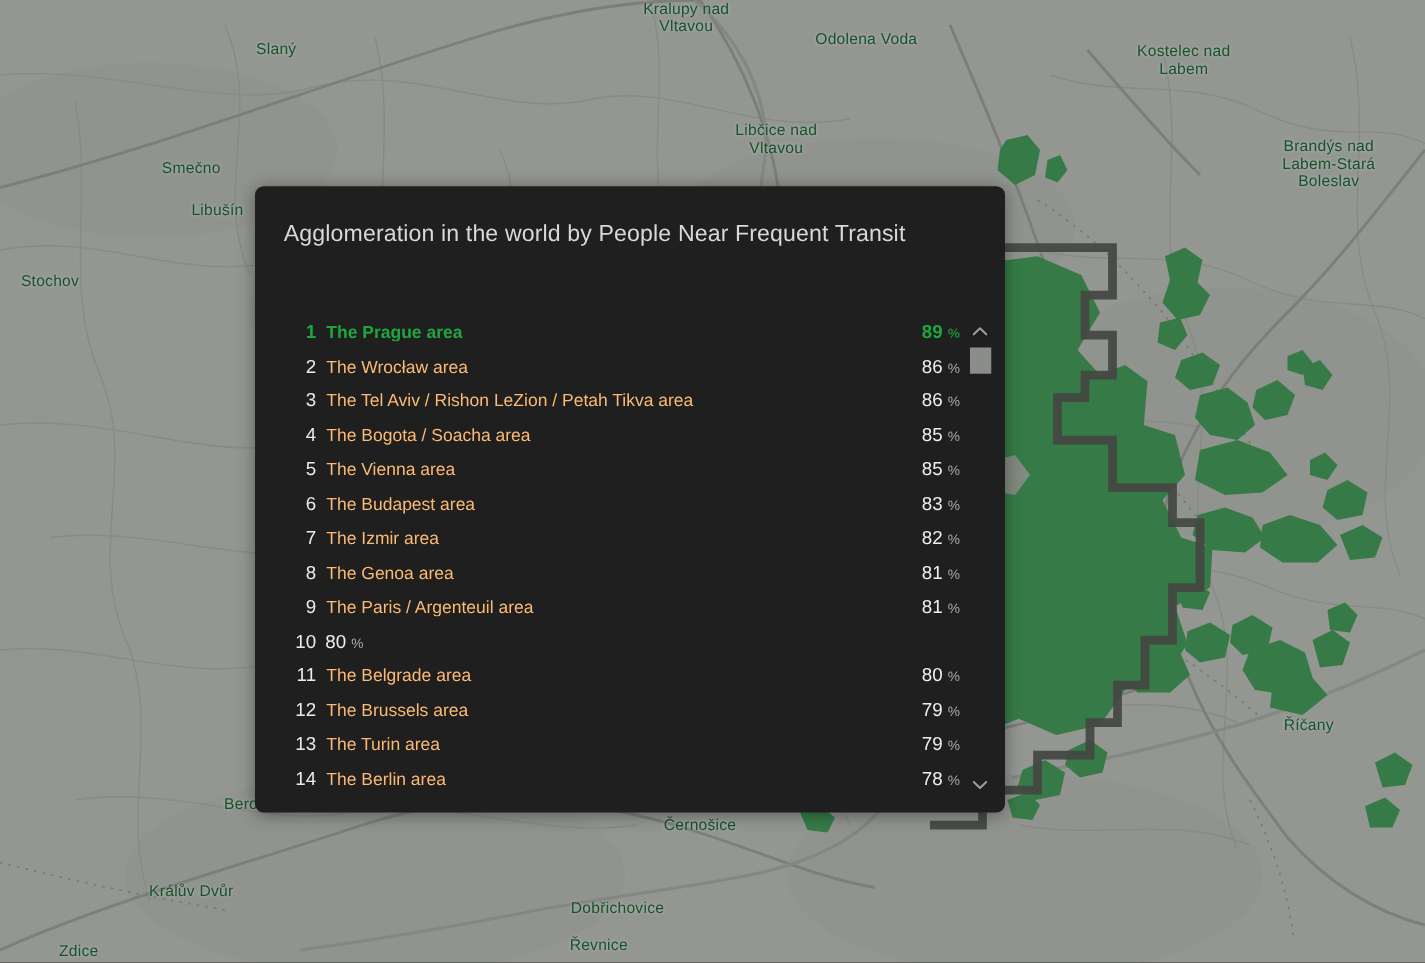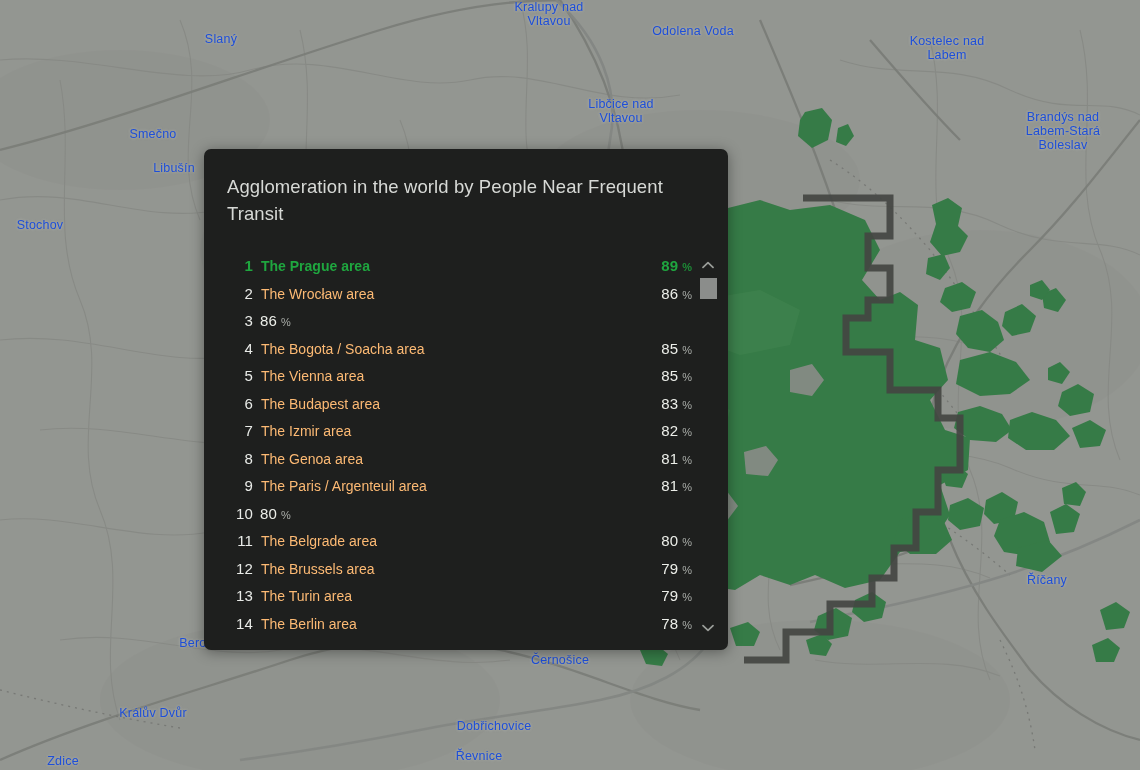--- a/index.html
+++ b/index.html
@@ -32,37 +32,37 @@
   
   #map-scrim {
     position: absolute;
     inset: 0;
     background: rgba(30,34,30,0.26);
     pointer-events: none;
   }
 
   .map-label {
     position: absolute;
-    color: #1d4ed8;
+    color: #14532d;
     font-size: 12.5px;
     line-height: 14px;
     letter-spacing: 0.2px;
     text-align: center;
     transform: translate(-50%, 0);
     white-space: pre;
     text-shadow: 0 0 3px rgba(200,202,198,0.75);
     pointer-events: none;
   }
 
   
   #panel {
     position: absolute;
     left: 204px;
     top: 149px;
-    width: 524px;
+    width: 600px;
     height: 501px;
     background: #1e1f1e;
     border-radius: 7px;
     box-shadow: 0 2px 14px rgba(0,0,0,0.38);
     overflow: hidden;
   }
   #panel-title {
     margin: 0;
     padding: 24px 60px 0 23px;
     font-size: 18.5px;
@@ -334,20 +334,21 @@
           <span class="unit">%</span>
         </div>
         <div class="row">
           <span class="rank">2</span>
           <span class="name">The Wrocław area</span>
           <span class="val">86</span>
           <span class="unit">%</span>
         </div>
         <div class="row">
           <span class="rank">3</span>
+          <span class="name">The Tel Aviv / Rishon LeZion / Petah Tikva area</span>
           <span class="val">86</span>
           <span class="unit">%</span>
         </div>
         <div class="row">
           <span class="rank">4</span>
           <span class="name">The Bogota / Soacha area</span>
           <span class="val">85</span>
           <span class="unit">%</span>
         </div>
         <div class="row">

